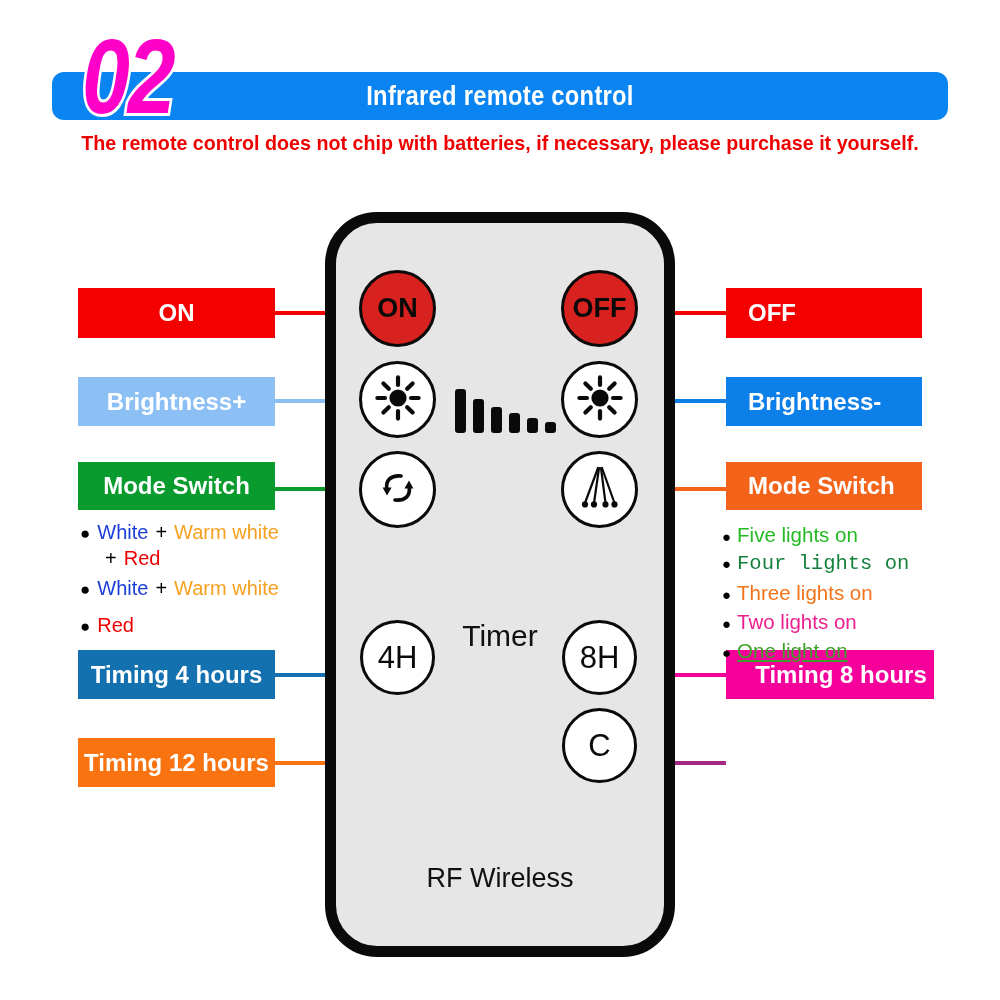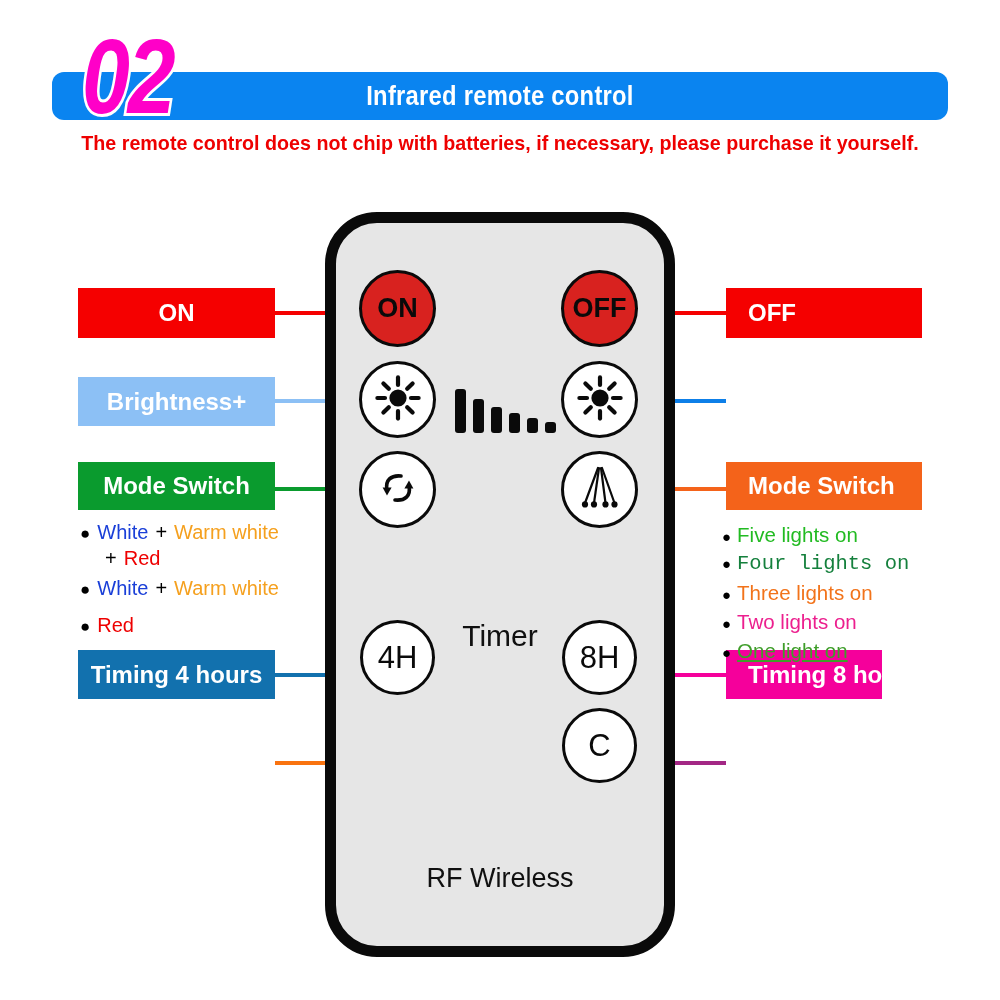--- a/index.html
+++ b/index.html
@@ -174,31 +174,37 @@
   </div>
 
   <div class="lbl left" style="left:78px;top:462px;width:197px;height:48px;background:#0a9b2e;">
     <span>Mode Switch</span>
   </div>
 
   <div class="lbl left" style="left:78px;top:650px;width:197px;height:49px;background:#1271ae;">
     <span>Timing 4 hours</span>
   </div>
 
+  <div class="lbl left" style="left:78px;top:738px;width:197px;height:49px;background:#f97310;">
+    <span>Timing 12 hours</span>
+  </div>
 
   <div class="lbl right" style="left:726px;top:288px;width:196px;height:50px;background:#f50000;">
     <span>OFF</span>
   </div>
 
+  <div class="lbl right" style="left:726px;top:377px;width:196px;height:49px;background:#0d7fe8;">
+    <span>Brightness-</span>
+  </div>
 
   <div class="lbl right" style="left:726px;top:462px;width:196px;height:48px;background:#f4631a;">
     <span>Mode Switch</span>
   </div>
 
-  <div class="lbl right" style="left:726px;top:650px;width:156px;height:49px;background:#f5009b;">
+  <div class="lbl right" style="left:726px;top:650px;width:208px;height:49px;background:#f5009b;justify-content:center;">
     <span>Timing 8 hours</span>
   </div>
 
 
   <div class="blist" style="left:80px;top:519px;">
     <div class="row">
       <span class="bul">●</span>
       <span class="c-white">White</span>
       <span class="c-plus">+</span>
       <span class="c-warm">Warm white</span>

